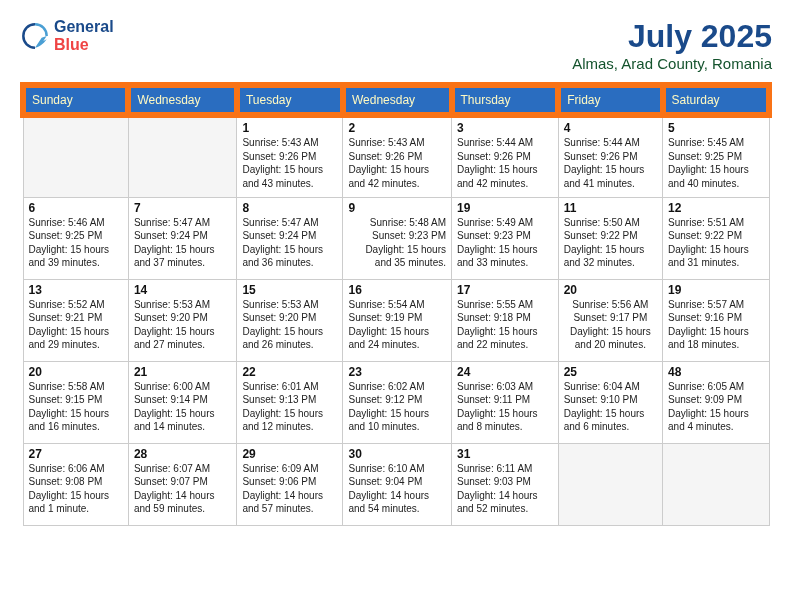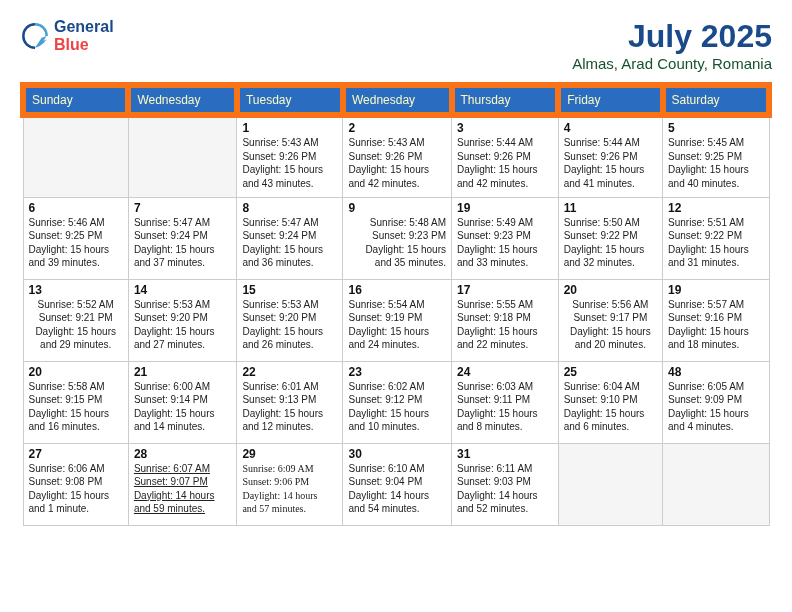--- a/index.html
+++ b/index.html
@@ -215,21 +215,21 @@
             <span class="day-num">12</span>
             <div class="day-info" style="white-space: pre-line;">Sunrise: 5:51 AM
 Sunset: 9:22 PM
 Daylight: 15 hours
 and 31 minutes.</div>
           </td>
         </tr>
         <tr class="week-row">
           <td>
             <span class="day-num">13</span>
-            <div class="day-info" style="white-space: pre-line; text-align: center;">Sunrise: 5:52 AM
+            <div class="day-info" style="white-space: pre-line;">Sunrise: 5:52 AM
 Sunset: 9:21 PM
 Daylight: 15 hours
 and 29 minutes.</div>
           </td>
           <td>
             <span class="day-num">14</span>
             <div class="day-info" style="white-space: pre-line;">Sunrise: 5:53 AM
 Sunset: 9:20 PM
 Daylight: 15 hours
 and 27 minutes.</div>
@@ -324,28 +324,28 @@
         <tr class="week-row">
           <td>
             <span class="day-num">27</span>
             <div class="day-info" style="white-space: pre-line;">Sunrise: 6:06 AM
 Sunset: 9:08 PM
 Daylight: 15 hours
 and 1 minute.</div>
           </td>
           <td>
             <span class="day-num">28</span>
-            <div class="day-info" style="white-space: pre-line; text-decoration: underline;">Sunrise: 6:07 AM
+            <div class="day-info" style="white-space: pre-line;">Sunrise: 6:07 AM
 Sunset: 9:07 PM
 Daylight: 14 hours
 and 59 minutes.</div>
           </td>
           <td>
             <span class="day-num">29</span>
-            <div class="day-info" style="white-space: pre-line; font-family: Liberation Serif, serif;">Sunrise: 6:09 AM
+            <div class="day-info" style="white-space: pre-line;">Sunrise: 6:09 AM
 Sunset: 9:06 PM
 Daylight: 14 hours
 and 57 minutes.</div>
           </td>
           <td>
             <span class="day-num">30</span>
             <div class="day-info" style="white-space: pre-line;">Sunrise: 6:10 AM
 Sunset: 9:04 PM
 Daylight: 14 hours
 and 54 minutes.</div>

